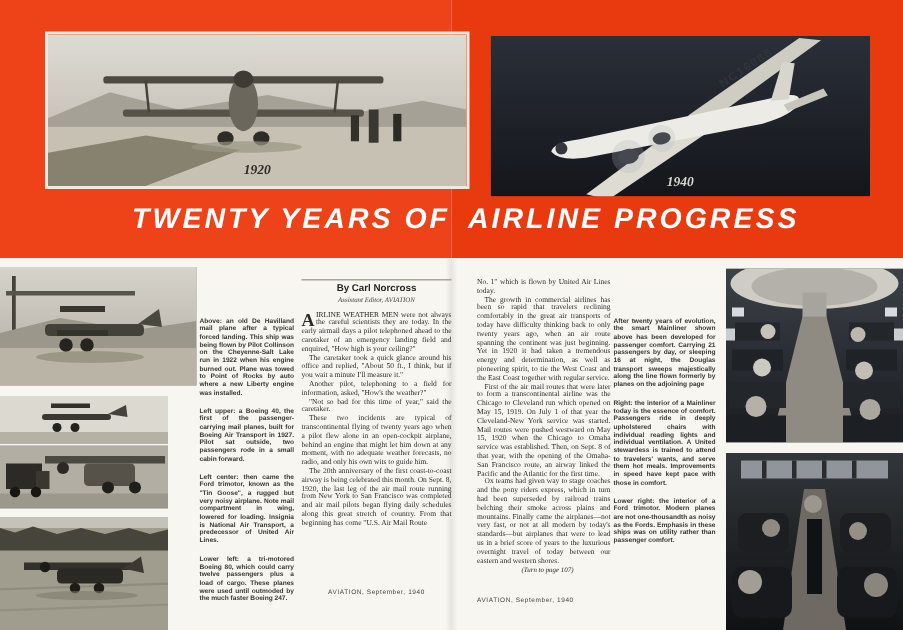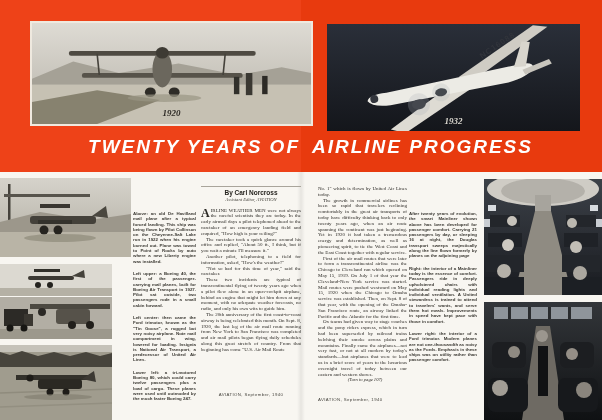--- a/index.html
+++ b/index.html
@@ -116,21 +116,21 @@
         <circle cx="45" cy="61" r="4" fill="#33363d"></circle>
         <ellipse cx="88" cy="74" rx="7" ry="5" fill="#23262b"></ellipse>
         <ellipse cx="112" cy="66" rx="6" ry="4" fill="#2a2d33"></ellipse>
         <circle cx="88" cy="74" r="11" fill="#aab0b8" opacity="0.25"></circle>
         <circle cx="112" cy="66" r="9" fill="#aab0b8" opacity="0.22"></circle>
         <polygon points="188,54 200,30 208,32 200,55" fill="#d8d5cd"></polygon>
         <polygon points="196,58 224,52 226,57 198,63" fill="#c8c5bd"></polygon>
         <text class="reg-label" x="158" y="40" font-size="8" font-weight="bold" fill="#31343b" transform="rotate(-24 158 40)" letter-spacing="1">NC16088</text>
       </g>
     </svg>
-    <span class="year-label year-1940">1932</span>
+    <span class="year-label year-1940">1940</span>
   </div>
 
   <h1 class="mag-title title-left">TWENTY YEARS OF</h1>
   <h1 class="mag-title title-right">AIRLINE PROGRESS</h1>
 
   <div class="gutter"></div>
 
   <div class="edge-photo ph-dehavilland">
     <svg viewBox="0 0 131 79" preserveAspectRatio="none">
       <defs>

